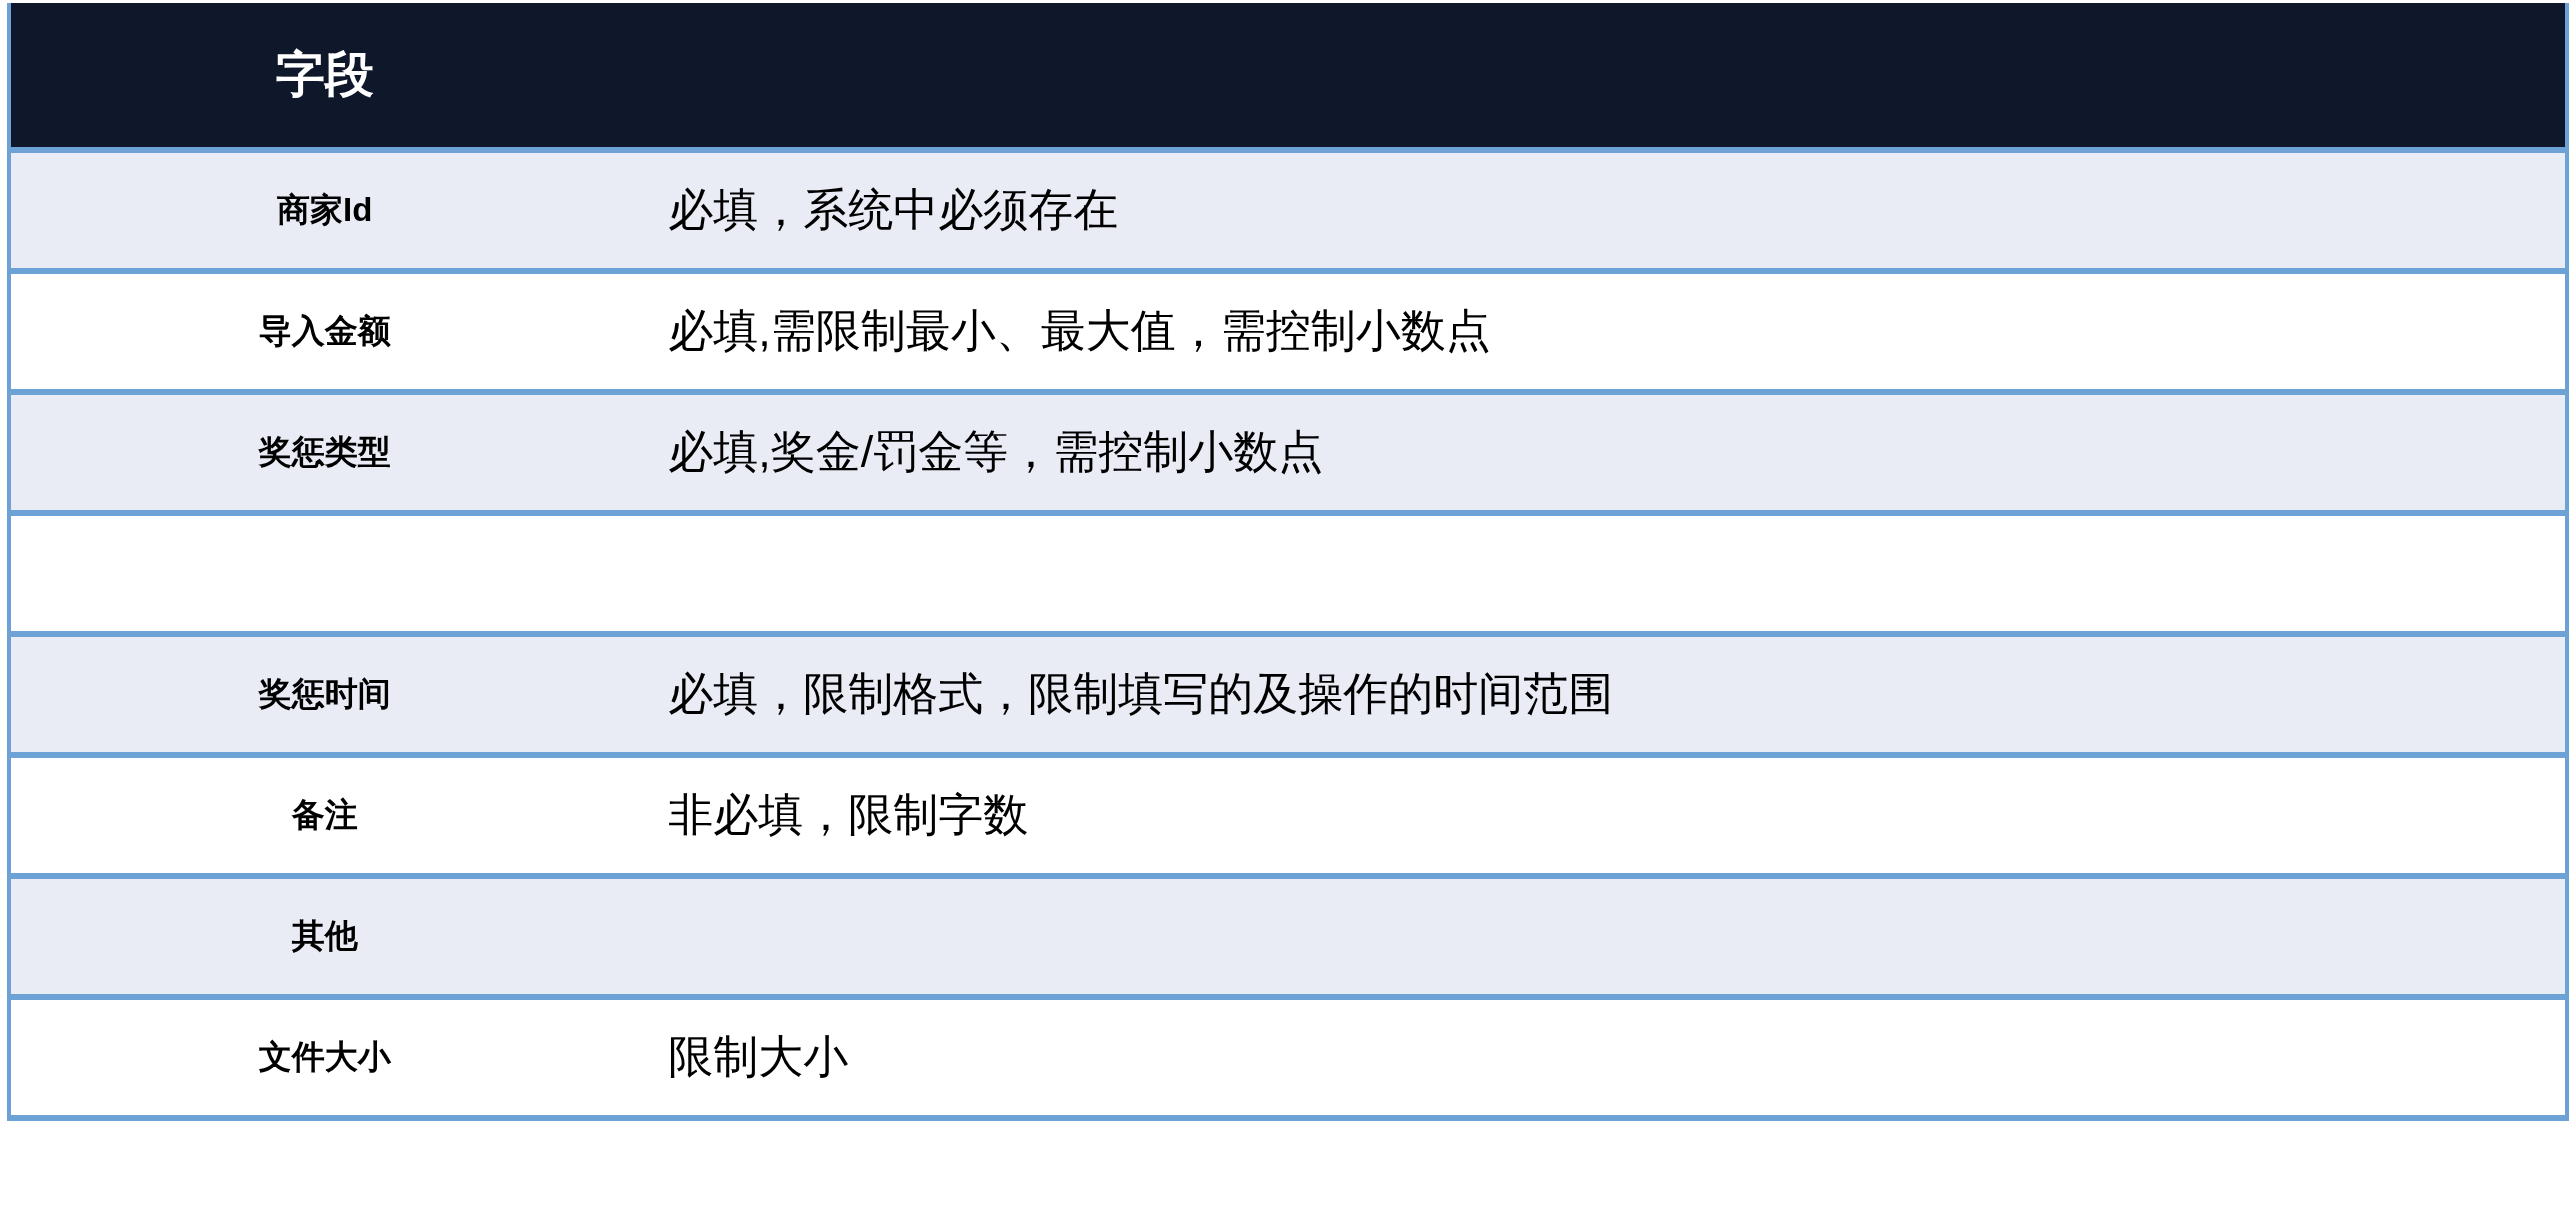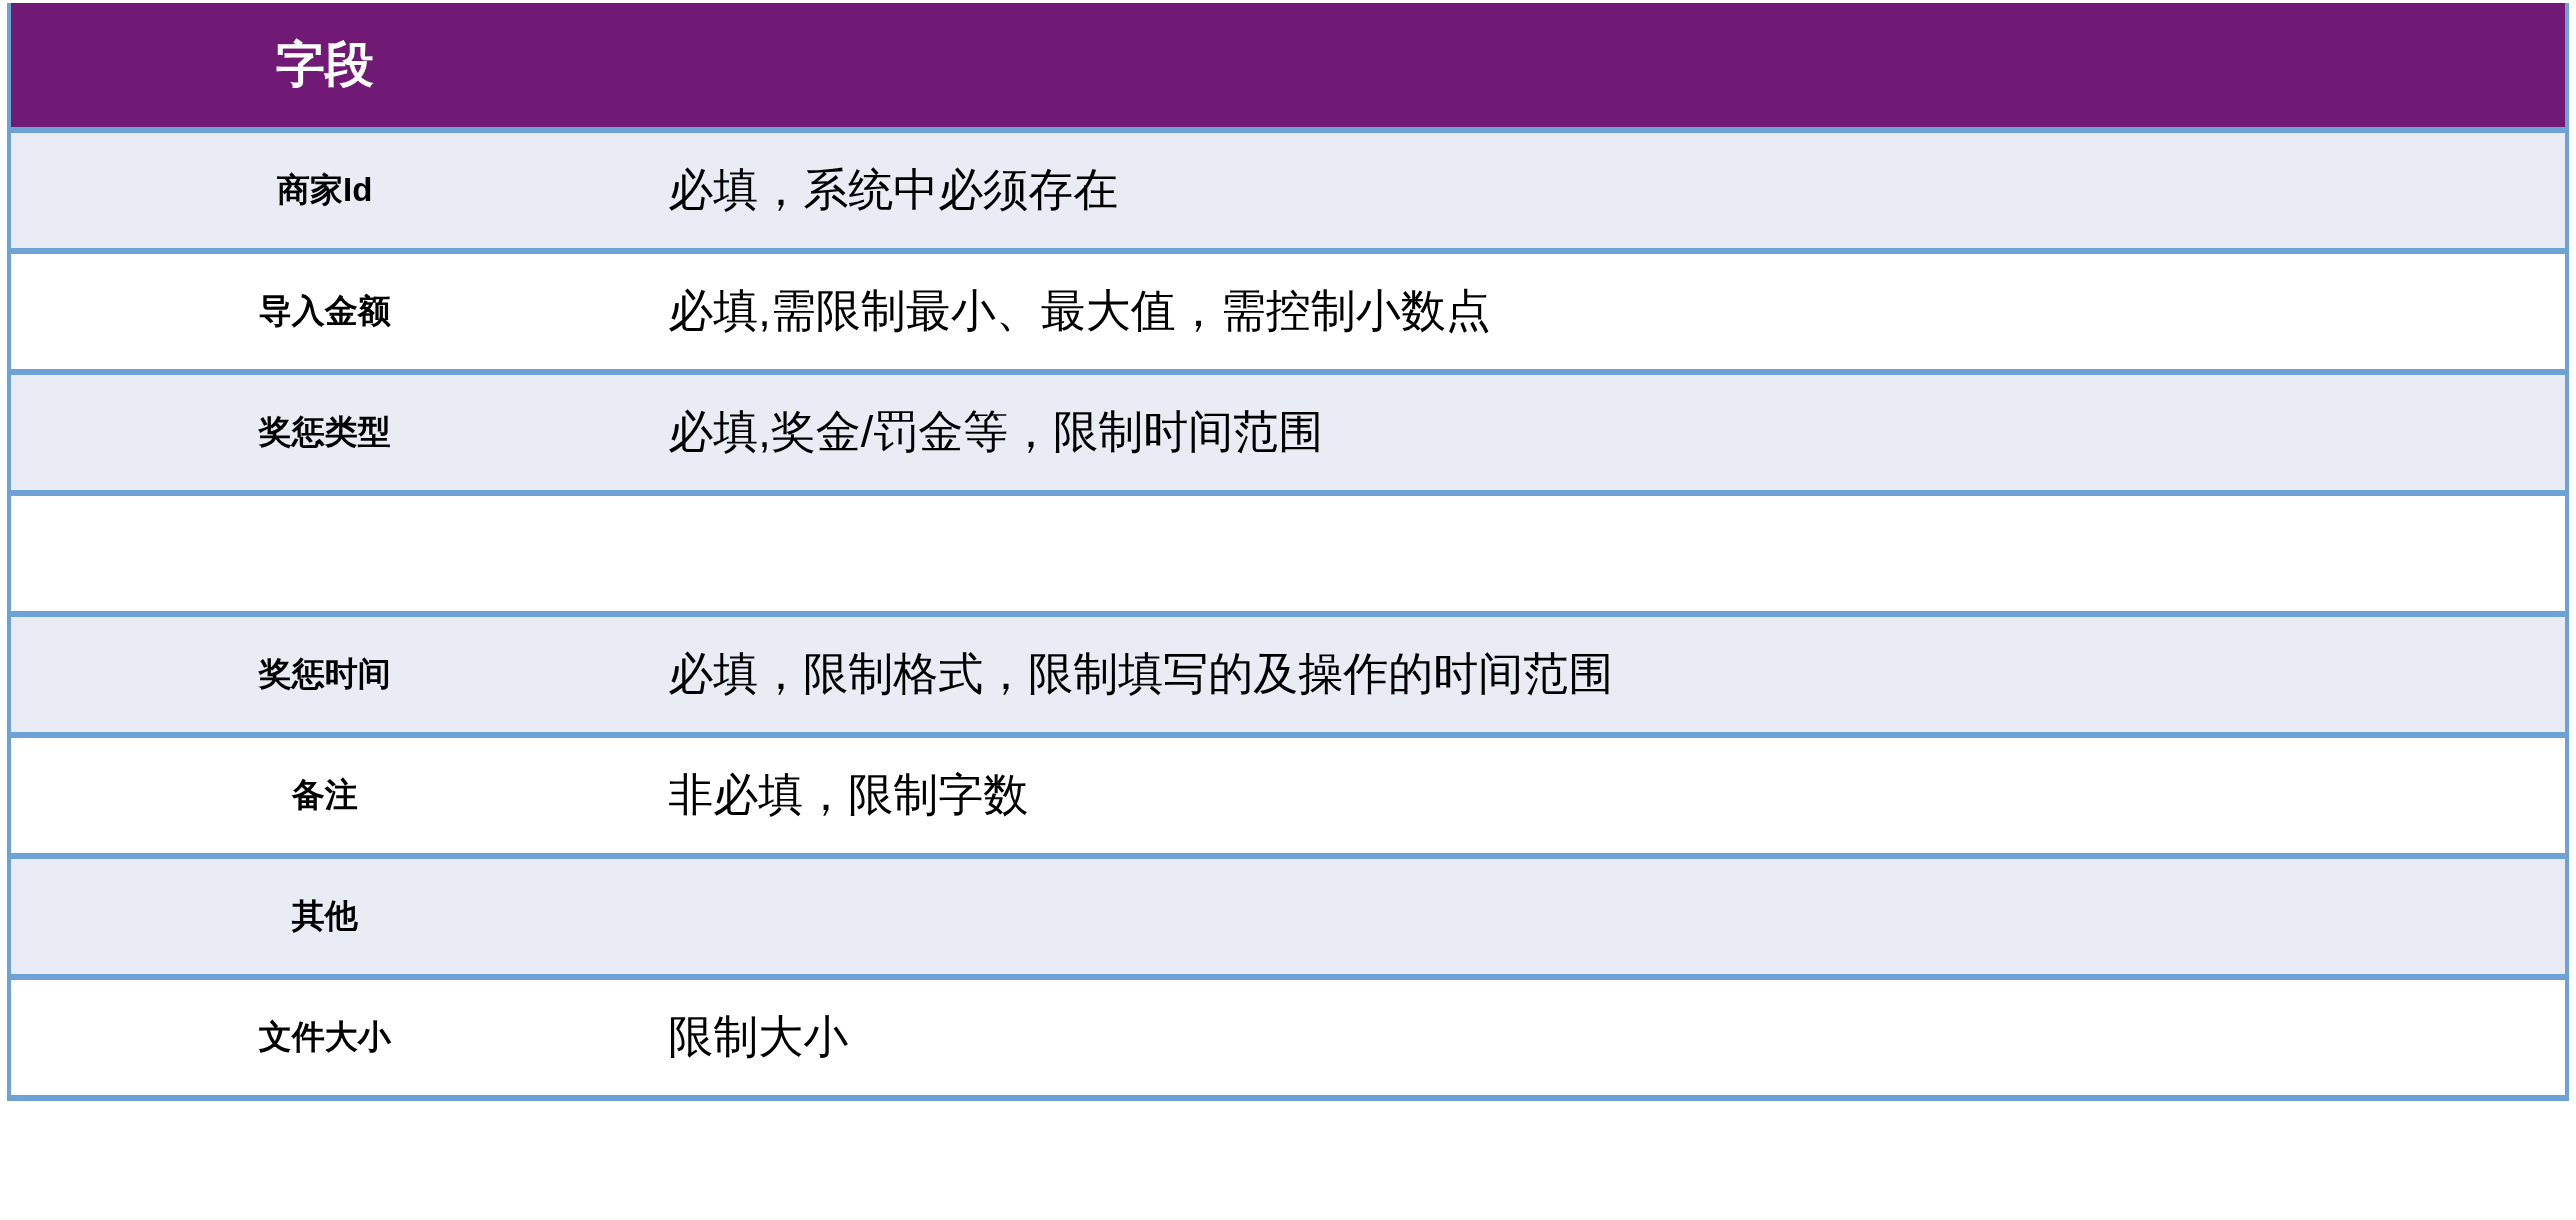--- a/index.html
+++ b/index.html
@@ -24,22 +24,22 @@
     border-left: 4.5px solid #6CA2D6;
     border-right: 4.5px solid #6CA2D6;
     border-bottom: 6.3px solid #6CA2D6;
   }
   .t-row {
     display: flex;
     align-items: stretch;
     height: 115px;
   }
   .t-row.header {
-    height: 124px;
-    background: #701a75;
+    height: 144px;
+    background: #0f172a;
   }
   .t-row.body {
     border-top: 6.3px solid #6CA2D6;
   }
   .t-row.alt  { background: #E9EBF5; }
   .t-row.even { background: #FFFFFF; }
   .cell-field {
     width: 627px;
     flex: 0 0 627px;
     display: flex;
@@ -79,21 +79,21 @@
       <div class="cell-desc">必填，系统中必须存在</div>
     </div>
 
     <div class="t-row body even">
       <div class="cell-field">导入金额</div>
       <div class="cell-desc">必填,需限制最小、最大值，需控制小数点</div>
     </div>
 
     <div class="t-row body alt">
       <div class="cell-field">奖惩类型</div>
-      <div class="cell-desc">必填,奖金/罚金等，限制时间范围</div>
+      <div class="cell-desc">必填,奖金/罚金等，需控制小数点</div>
     </div>
 
     <div class="t-row body even">
     </div>
 
     <div class="t-row body alt">
       <div class="cell-field">奖惩时间</div>
       <div class="cell-desc">必填，限制格式，限制填写的及操作的时间范围</div>
     </div>
 

